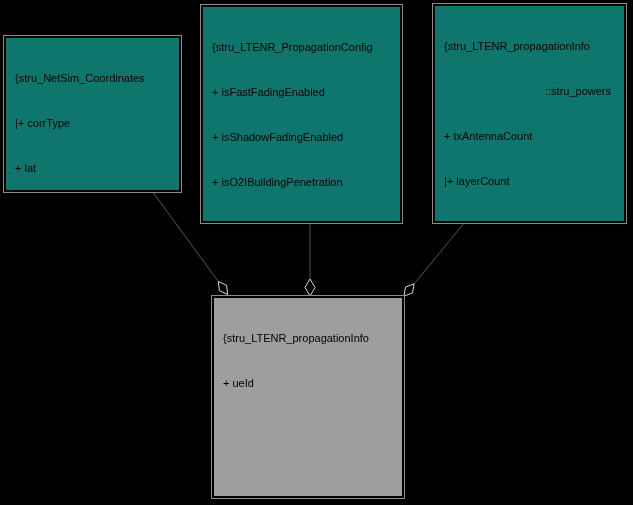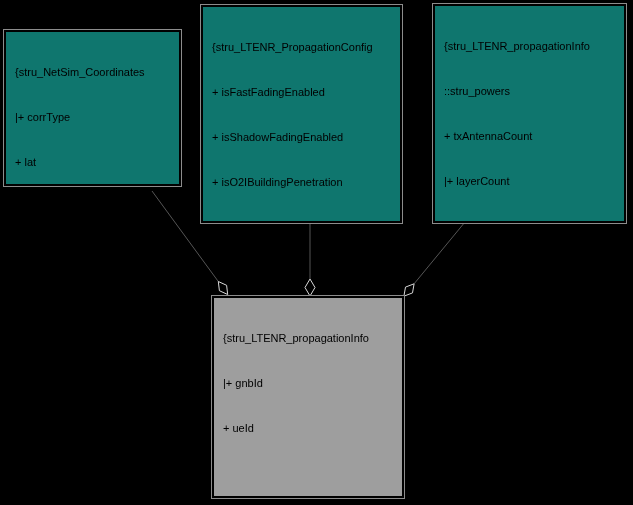--- a/index.html
+++ b/index.html
@@ -31,23 +31,23 @@
     box-shadow: 0 0 0 1px #8c8c8c;
     color: #000000;
     font-size: 11px;
     line-height: 15px;
     padding: 3px 4px 0 9px;
     overflow: hidden;
     white-space: pre;
     cursor: default;
   }
   .node .line { display: block; }
-  .node .centered { text-align: left; padding-right: 9px; }
+  .node .centered { text-align: right; padding-right: 9px; }
   .node-highlight { background: #9e9e9e; }
-  #node-coordinates { left: 4px;   top: 30px;  width: 177px; height: 156px; }
+  #node-coordinates { left: 4px;   top: 36px;  width: 177px; height: 156px; }
   #node-config      { left: 201px; top: 5px;   width: 201px; height: 218px; }
   #node-powers      { left: 433px; top: 4px;   width: 193px; height: 219px; }
   #node-info        { left: 212px; top: 296px; width: 192px; height: 202px; }
   .edge-line { stroke: #555555; stroke-width: 1; fill: none; }
   .edge-diamond { stroke: #d9d9d9; stroke-width: 1; fill: #000000; }
 </style>
 </head>
 <body>
 
 <div id="canvas">
@@ -111,21 +111,20 @@
     
     
     
     
     
     
   </div>
 
   <div id="node-info" class="node node-highlight">
     <span class="line">{stru_LTENR_propagationInfo</span>
-    <span class="line">|+ gnbId</span>
     <span class="line">+ ueId</span>
     
     
     
     
     
     
     
     
     

